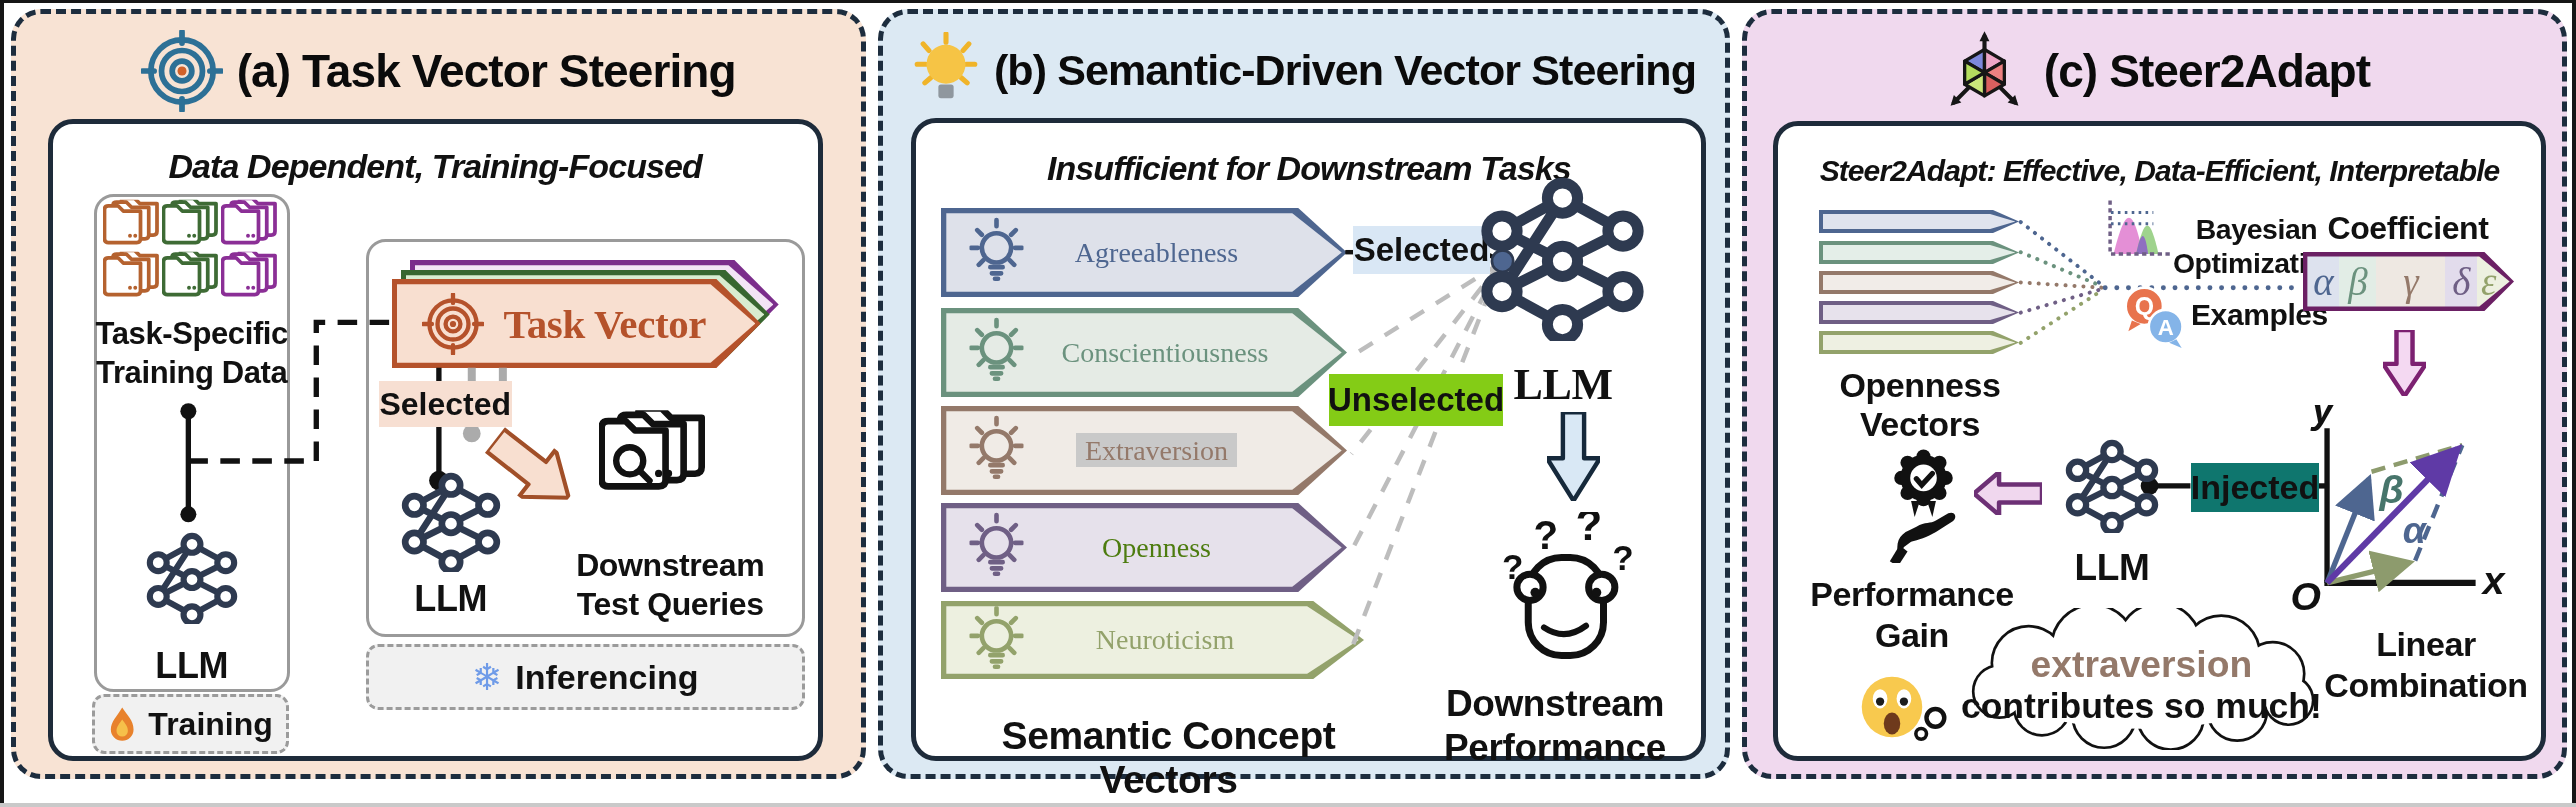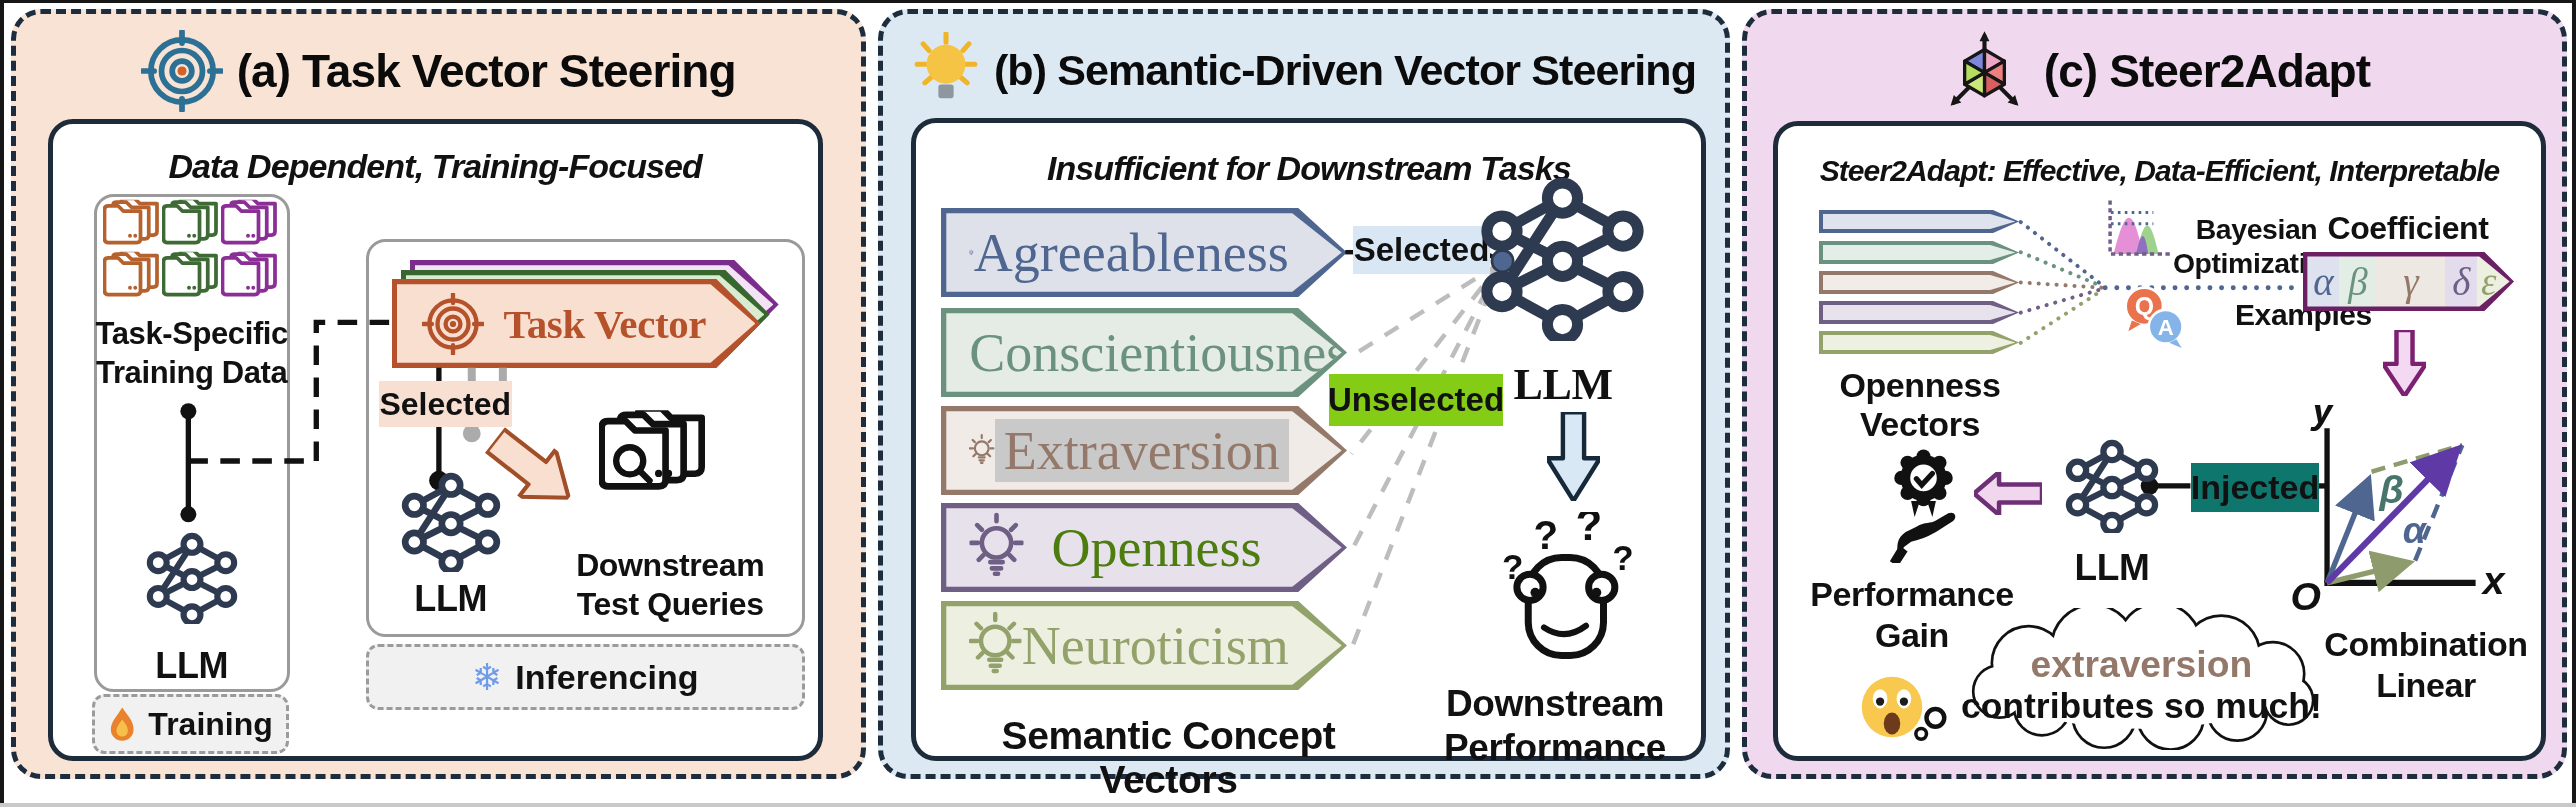--- a/index.html
+++ b/index.html
@@ -19,21 +19,21 @@
   .graybox{position:absolute;background:#fff;border:3.6px solid #9a9a9a;border-radius:19.6px;box-sizing:border-box;}
   .badge{position:absolute;background:#f1f1f1;border:3.6px dashed #9b9b9b;border-radius:12.4px;box-sizing:border-box;
          display:flex;align-items:center;justify-content:center;gap:12.4px;font-weight:bold;}
   .lbl{font-weight:bold;letter-spacing:-0.4px;text-align:center;}
   .tag{position:absolute;display:flex;align-items:center;justify-content:center;font-weight:bold;}
   .serif{font-family:"Liberation Serif","DejaVu Serif",serif;}
   .pennant{position:absolute;clip-path:polygon(0 0,88% 0,100% 50%,88% 100%,0 100%);}
   .pennant-in{position:absolute;inset:5.3px;clip-path:polygon(0 0,87.5% 0,100% 50%,87.5% 100%,0 100%);
               display:flex;align-items:center;}
   .pennant-sm .pennant-in{inset:3.6px;}
-  .b-label{flex:1;text-align:center;font-size:54px;padding-right:53px;}
+  .b-label{flex:1;text-align:center;font-size:28px;padding-right:53px;}
   .hl{background:#c9c9c9;padding:1.8px 9px;}
   .coef-in{display:flex;align-items:stretch;}
   .coef-sec{display:flex;align-items:center;justify-content:center;font-size:39px;font-style:italic;}
   svg{display:block;}
   text{font-family:"Liberation Sans",sans-serif;}
   .st-serif{font-family:"Liberation Serif","DejaVu Serif",serif;}
 </style>
 </head>
 <body>
 
@@ -253,21 +253,21 @@
       </div>
     </div>
     <div class="pennant" style="left:58px;top:489px;width:406px;height:89px;background:#6f5f85;">
       <div class="pennant-in" style="background:#e6e1eb;">
         <svg width="55" height="71" viewBox="0 0 70 92" style="color:#6f5f85;margin-left:23px;">
             <use href="#sym-bulb"></use>
           </svg>
         <div class="b-label serif" style="color:#4d7c0f;">Openness</div>
       </div>
     </div>
-    <div class="pennant" style="left:58px;top:587px;width:406px;height:89px;background:#93a26b;">
+    <div class="pennant" style="left:58px;top:587px;width:406px;height:78px;background:#93a26b;padding-left:17px;">
       <div class="pennant-in" style="background:#edf0e0;">
         <svg width="55" height="71" viewBox="0 0 70 92" style="color:#93a26b;margin-left:23px;">
             <use href="#sym-bulb"></use>
           </svg>
         <div class="b-label serif" style="color:#93a26b;">Neuroticism</div>
       </div>
     </div>
 
     <svg class="abs" style="left:0;top:0;" width="841" height="759" viewBox="0 0 946 854">
       <g stroke="#bdbdbd" stroke-width="5" stroke-dasharray="18 16" fill="none">
@@ -402,21 +402,21 @@
     <div class="abs" style="left:374px;top:271px;">
       <svg width="68" height="64" viewBox="0 0 76 72">
         <circle cx="26" cy="24" r="21" fill="#e8734d" stroke="#fff" stroke-width="3"></circle>
         <path d="M12,40 L8,52 L22,44 Z" fill="#e8734d"></path>
         <text x="26" y="34" font-size="28" font-weight="bold" fill="#fff" text-anchor="middle">Q</text>
         <circle cx="50" cy="47" r="19" fill="#84b4e8" stroke="#fff" stroke-width="3"></circle>
         <path d="M62,61 L68,71 L54,65 Z" fill="#84b4e8"></path>
         <text x="50" y="56" font-size="25" font-weight="bold" fill="#fff" text-anchor="middle">A</text>
       </svg>
     </div>
-    <div class="abs lbl" style="left:444px;top:284px;width:124px;font-size:30px;text-align:right;margin-left:44px;">Examples</div>
+    <div class="abs lbl" style="left:444px;top:284px;width:124px;font-size:30px;text-align:right;">Examples</div>
 
     <div class="abs lbl" style="left:563px;top:196px;width:196px;font-size:32px;">Coefficient</div>
     <div class="pennant" style="left:556px;top:238px;width:211px;height:59px;background:#6b2064;clip-path:polygon(0 0,86% 0,100% 50%,86% 100%,0 100%);">
       <div class="pennant-in coef-in" style="inset:4.4px;clip-path:polygon(0 0,85% 0,100% 50%,85% 100%,0 100%);">
         <div class="coef-sec serif" style="width:32px;background:#dde2ee;color:#4e6690;">
             <span>α</span>
           </div>
         <div class="coef-sec serif" style="width:37px;background:#e2ede6;color:#6b927e;">
             <span>β</span>
           </div>
@@ -504,22 +504,22 @@
         <g class="st-serif" font-style="italic" font-weight="bold">
           <text x="46" y="20" font-size="44" fill="#111">y</text>
           <text x="238" y="212" font-size="44" fill="#111">x</text>
           <text x="22" y="230" font-size="44" fill="#111">O</text>
           <text x="122" y="110" font-size="44" fill="#47756b">β</text>
           <text x="148" y="155" font-size="42" fill="#4e6690">α</text>
         </g>
       </svg>
     </div>
     <div class="abs lbl" style="left:576px;top:610px;width:206px;font-size:34px;line-height:41px;">
+      <div>Linear</div>
       <div>Combination</div>
-      <div>Linear</div>
     </div>
 
     <div class="abs" style="left:197px;top:594px;">
       <svg width="377" height="142" viewBox="0 0 424 160">
         <g fill="#fff" stroke="#111" stroke-width="6">
           <circle cx="95" cy="62" r="40"></circle>
             <circle cx="168" cy="44" r="46"></circle>
             <circle cx="242" cy="42" r="46"></circle>
           <circle cx="312" cy="52" r="42"></circle>
             <circle cx="370" cy="74" r="34"></circle>

